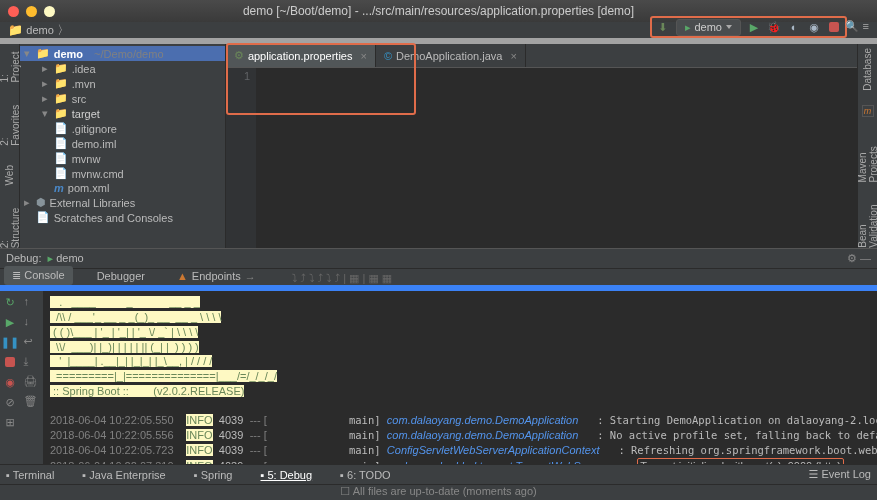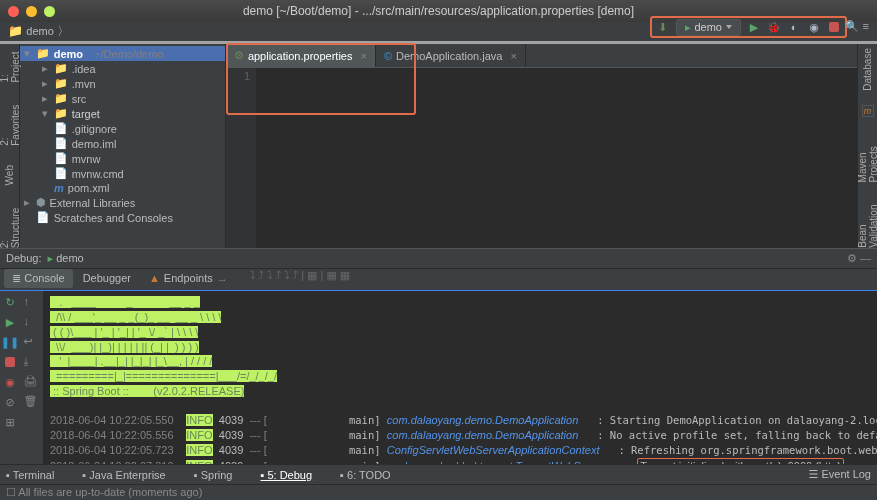--- a/index.html
+++ b/index.html
@@ -1,22 +1,22 @@
 <!DOCTYPE html>
 <html><head>
 <meta charset="utf-8">
 <style>
 * { margin: 0; padding: 0; box-sizing: border-box; font-family: -apple-system, "Helvetica Neue", Arial, sans-serif; font-size: 11px; }
 body { background: #3c3f41; color: #bbbbbb; width: 877px; height: 500px; overflow: hidden; position: relative; }
 .titlebar { height: 22px; background: linear-gradient(#4a4a4a,#3a3a3a); display: flex; align-items: center; padding: 0 8px; position: relative; }
 .traffic { display: flex; gap: 7px; }
 .dot { width: 11px; height: 11px; border-radius: 50%; }
-.red { background: #ff5f56; } .yellow { background: #ffbd2e; } .green { background: #bef264; }
+.red { background: #ff5f56; } .yellow { background: #ffbd2e; } .green { background: #fef9c3; }
 .title { position: absolute; left: 50%; transform: translateX(-50%); color: #ccc; font-size: 12px; }
-.toolbar { height: 22px; background: #3c3f41; border-bottom: 3px solid #a3a3a3; display: flex; align-items: center; padding: 0 8px; justify-content: space-between; }
+.toolbar { height: 22px; background: #3c3f41; border-bottom: 6px solid #a3a3a3; display: flex; align-items: center; padding: 0 8px; justify-content: space-between; }
 .breadcrumb { color: #bbb; font-size: 12px; }
 .run-area { display: flex; align-items: center; gap: 6px; border: 2px solid #e06c4a; border-radius: 3px; padding: 1px 4px; position: absolute; right: 30px; top: 16px; height: 22px; }
 .run-combo { background: #4a4d4f; border: 1px solid #555; border-radius: 3px; padding: 1px 8px; font-size: 11px; color: #ccc; display: flex; align-items: center; gap: 4px; }
 .tri-down { display:inline-block; width:0;height:0;border-left:3px solid transparent;border-right:3px solid transparent;border-top:4px solid #aaa; }
 .icon-btn { width: 14px; height: 14px; display: inline-flex; align-items: center; justify-content: center; }
 .play { color:#59a869; } .bug { color:#3592c4; } .stop { width:10px;height:10px;background:#c75450;border-radius:2px;}
 .search-glass { color:#aaa; position:absolute; right:8px; top:20px;}
 .main { display: flex; height: 204px; }
 .left-stripe { width: 20px; background: #3c3f41; border-right: 1px solid #2b2b2b; display:flex; flex-direction:column; align-items:center; padding-top:4px; gap:20px;}
 .vtext { writing-mode: vertical-rl; transform: rotate(180deg); font-size: 10px; color:#aaa;}
@@ -40,37 +40,37 @@
 .highlight-box { position:absolute; border:2px solid #e06c4a; border-radius:3px; pointer-events:none;}
 .hb1 { left:0px; top:-1px; width:190px; height:72px;}
 .editor-body { flex:1; display:flex; font-family:Menlo,monospace; font-size:11px;}
 .gutter { width:30px; background:#313335; color:#606366; text-align:right; padding:2px 6px 0 0;}
 .code { padding:2px 8px; color:#a9b7c6;}
 .code .key { color:#9876aa;} .code .eq{color:#808080;} .code .val{color:#6897bb;}
 .right-stripe { width:20px; background:#3c3f41; border-left:1px solid #2b2b2b; display:flex;flex-direction:column;align-items:center;padding-top:4px;gap:14px;}
 .right-stripe .sq { width:12px;height:12px;border:1px solid #555;display:flex;align-items:center;justify-content:center;font-size:9px;}
 .debug-panel { border-top:1px solid #555; }
 .debug-header { height:20px; background:#3c3f41; display:flex; align-items:center; padding:0 6px; justify-content:space-between; border-bottom:1px solid #2b2b2b;}
-.debug-tabs { height:22px; background:#3c3f41; display:flex; align-items:flex-start; padding:0 4px; border-bottom:1px solid #3b82f6; gap:2px;}
+.debug-tabs { height:22px; background:#3c3f41; display:flex; align-items:flex-end; padding:0 4px; border-bottom:6px solid #3b82f6; gap:16px;}
 .dtab { padding:3px 8px; color:#bbb; font-size:11px; display:flex; align-items:center; gap:4px; border-radius:3px;}
 .dtab.active { background:#515658; }
 .dtab-tools { margin-left:12px; display:flex; gap:6px; color:#666;}
 .console-wrap { display:flex; height:198px; }
 .console-left { width:20px; background:#3c3f41; display:flex; flex-direction:column; align-items:center; padding-top:4px; gap:6px;}
 .cl-btn { width:14px;height:14px; display:flex;align-items:center;justify-content:center;}
 .cl-play{color:#59a869;} .cl-stop{width:10px;height:10px;background:#c75450;border-radius:2px;}
 .console-left2 { width:24px; background:#3c3f41; border-right:1px solid #2b2b2b; display:flex;flex-direction:column;align-items:center;padding-top:4px;gap:4px;}
 .cl2-btn { width:16px;height:16px;color:#888;}
 .console { flex:1; background:#2b2b2b; font-family:Menlo,monospace; font-size:10.5px; color:#bbbbbb; padding:4px 6px; overflow:hidden; white-space:pre; line-height:1.35;}
 .console .green{color:#6a8759;} .console .cyan{color:#5394ec;font-style:italic;} .console .grey{color:#808080;}
 .hl-box { display:inline-block; border:1px solid #e06c4a; padding:0 2px; border-radius:2px;}
 .bottom-bar { position:absolute; bottom:16px; left:0; right:0; height:20px; background:#3c3f41; border-top:1px solid #2b2b2b; display:flex; align-items:center; padding:0 6px; gap:28px; font-size:11px;}
 .bottom-bar .tab-b { display:flex; align-items:center; gap:4px; color:#bbb;}
 .bottom-bar .tab-b.active { text-decoration:underline; color:#fff;}
-.status-bar { position:absolute; bottom:0; left:0; right:0; height:16px; background:#3c3f41; border-top:1px solid #2b2b2b; display:flex; align-items:center; padding:0 6px; justify-content:space-between; font-size:10px; color:#888;}
+.status-bar { position:absolute; bottom:0; left:0; right:0; height:16px; background:#3c3f41; border-top:1px solid #2b2b2b; display:flex; align-items:center; padding:0 6px; justify-content:space-between; font-size:10px; color:#888;flex-direction:column;}
 .status-right { display:flex; gap:14px;}
 .lock{color:#888;}
 </style>
 </head>
 <body>
 
 <div class="titlebar">
   <div class="traffic">
     <div class="dot red"></div>
     <div class="dot yellow"></div>

